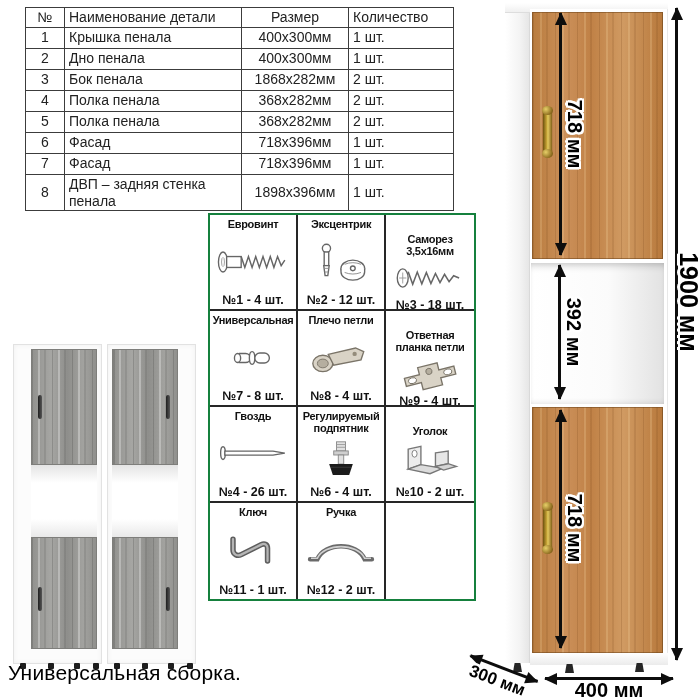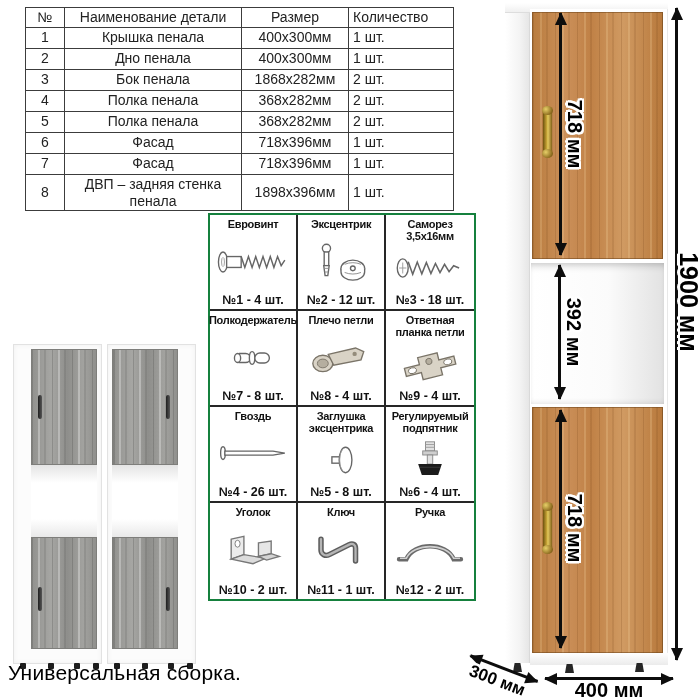--- a/index.html
+++ b/index.html
@@ -6,32 +6,32 @@
   #stage{position:relative;width:700px;height:700px;background:#ffffff;overflow:hidden;
          font-family:"Liberation Sans", sans-serif;color:#1c1c1c;}
 
   
   .parts-table{position:absolute;left:25px;top:7px;border-collapse:collapse;table-layout:fixed;}
   .parts-table th,.parts-table td{border:1.5px solid #3c3c3c;font-size:14px;line-height:1.2;
         padding:1px 4px;background:#fff;color:#222;font-weight:normal;}
   .parts-table th{height:16px;text-align:center;}
   .parts-table td{height:18px;}
   .parts-table .c0{width:30px;text-align:center;}
-  .parts-table .c1{width:168px;text-align:center;}
+  .parts-table .c1{width:168px;text-align:left;}
   .parts-table .c2{width:98px;text-align:center;}
   .parts-table .c3{width:96px;text-align:left;}
 
   
   .hw-grid{position:absolute;left:208px;top:213px;display:grid;
            grid-template-columns:repeat(3,88px);grid-auto-rows:96px;
            border:2px solid #15803d;background:#fff;}
   .hw-cell{border-right:2px solid #262626;border-bottom:2px solid #262626;
            display:flex;flex-direction:column;align-items:center;justify-content:space-between;
            padding:3px 1px 2px;background:#fff;box-sizing:border-box;}
-  .hw-cell:nth-child(3n){border-right:none;}
+  .hw-cell:nth-child(3n){border-right:none;margin-top:15px;}
   .hw-cell:nth-child(n+10){border-bottom:none;}
   .hw-title{font-size:11px;font-weight:bold;text-align:center;line-height:1.12;letter-spacing:-0.3px;color:#111;}
   .hw-icon{flex:1;display:flex;align-items:center;justify-content:center;width:100%;}
   .hw-icon svg{width:80px;height:40px;}
   .hw-count{font-size:12.5px;font-weight:bold;color:#111;white-space:nowrap;}
 
   
   .wood-oak{background:
     repeating-linear-gradient(90deg, rgba(122,74,30,.22) 0 1.5px, rgba(0,0,0,0) 1.5px 7px,
       rgba(255,230,180,.20) 7px 9px, rgba(0,0,0,0) 9px 13px,
@@ -209,21 +209,21 @@
         <div class="hw-icon">
           <svg viewBox="0 0 84 44">
             <ellipse cx="12" cy="22" rx="6" ry="10" stroke="#666" stroke-width="1.5" fill="#fff"></ellipse>
             <path d="M8 22 h8 M12 16 v12" stroke="#999" fill="none"></path>
             <path d="M18 15 L23 29 L28 15.5 L33 28.5 L38 16 L43 28 L48 17 L53 27 L58 18 L63 26 L68 19.5 L74 22" fill="none" stroke="#666" stroke-width="1.7"></path>
           </svg>
         </div>
         <div class="hw-count">№3 - 18 шт.</div>
       </div>
       <div class="hw-cell">
-        <div class="hw-title">Полкодержатель</div>
+        <div class="hw-title">Универсальная</div>
         <div class="hw-icon">
           <svg viewBox="0 0 84 44">
             <rect x="22" y="17" width="17" height="10" rx="5" stroke="#666" stroke-width="1.5" fill="#fff"></rect>
             <ellipse cx="25" cy="22" rx="3.4" ry="5" stroke="#666" stroke-width="1.5" fill="#fff"></ellipse>
             <ellipse cx="41" cy="22" rx="3" ry="7" stroke="#666" stroke-width="1.5" fill="#fff"></ellipse>
             <rect x="44" y="16.5" width="16" height="11" rx="5.5" stroke="#666" stroke-width="1.5" fill="#fff"></rect>
           </svg>
         </div>
         <div class="hw-count">№7 - 8 шт.</div>
       </div>
@@ -255,31 +255,20 @@
       </div>
       <div class="hw-cell">
         <div class="hw-title">Гвоздь</div>
         <div class="hw-icon">
           <svg viewBox="0 0 84 44">
             <ellipse cx="9" cy="21" rx="2.6" ry="7" stroke="#666" stroke-width="1.5" fill="#fff"></ellipse>
             <path d="M11 18.8 H64 L77 21 L64 23.2 H11 Z" stroke="#666" stroke-width="1.5" fill="#fff"></path>
           </svg>
         </div>
         <div class="hw-count">№4 - 26 шт.</div>
-      </div>
-      <div class="hw-cell">
-        <div class="hw-title">Заглушка эксцентрика</div>
-        <div class="hw-icon">
-          <svg viewBox="0 0 84 44">
-            <rect x="32" y="18.5" width="9" height="7" stroke="#666" stroke-width="1.5" fill="#fff"></rect>
-            <ellipse cx="47" cy="22" rx="7" ry="14" stroke="#666" stroke-width="1.5" fill="#fff"></ellipse>
-            <path d="M45 9 a7 14 0 0 0 0 26" fill="none" stroke="#999"></path>
-          </svg>
-        </div>
-        <div class="hw-count">№5 - 8 шт.</div>
       </div>
       <div class="hw-cell">
         <div class="hw-title">Регулируемый подпятник</div>
         <div class="hw-icon">
           <svg viewBox="0 0 84 44">
             <rect x="37" y="2" width="10" height="10" fill="#e2e2e2" stroke="#888"></rect>
             <path d="M37 5 h10 M37 8 h10" stroke="#999" fill="none"></path>
             <rect x="34" y="12" width="16" height="4.5" fill="#cfcfcf" stroke="#888"></rect>
             <rect x="39" y="16.5" width="6" height="10" fill="#e2e2e2" stroke="#888"></rect>
             <path d="M29 26.5 h26 l-4 12 h-18 z" fill="#1b1b1b"></path>

